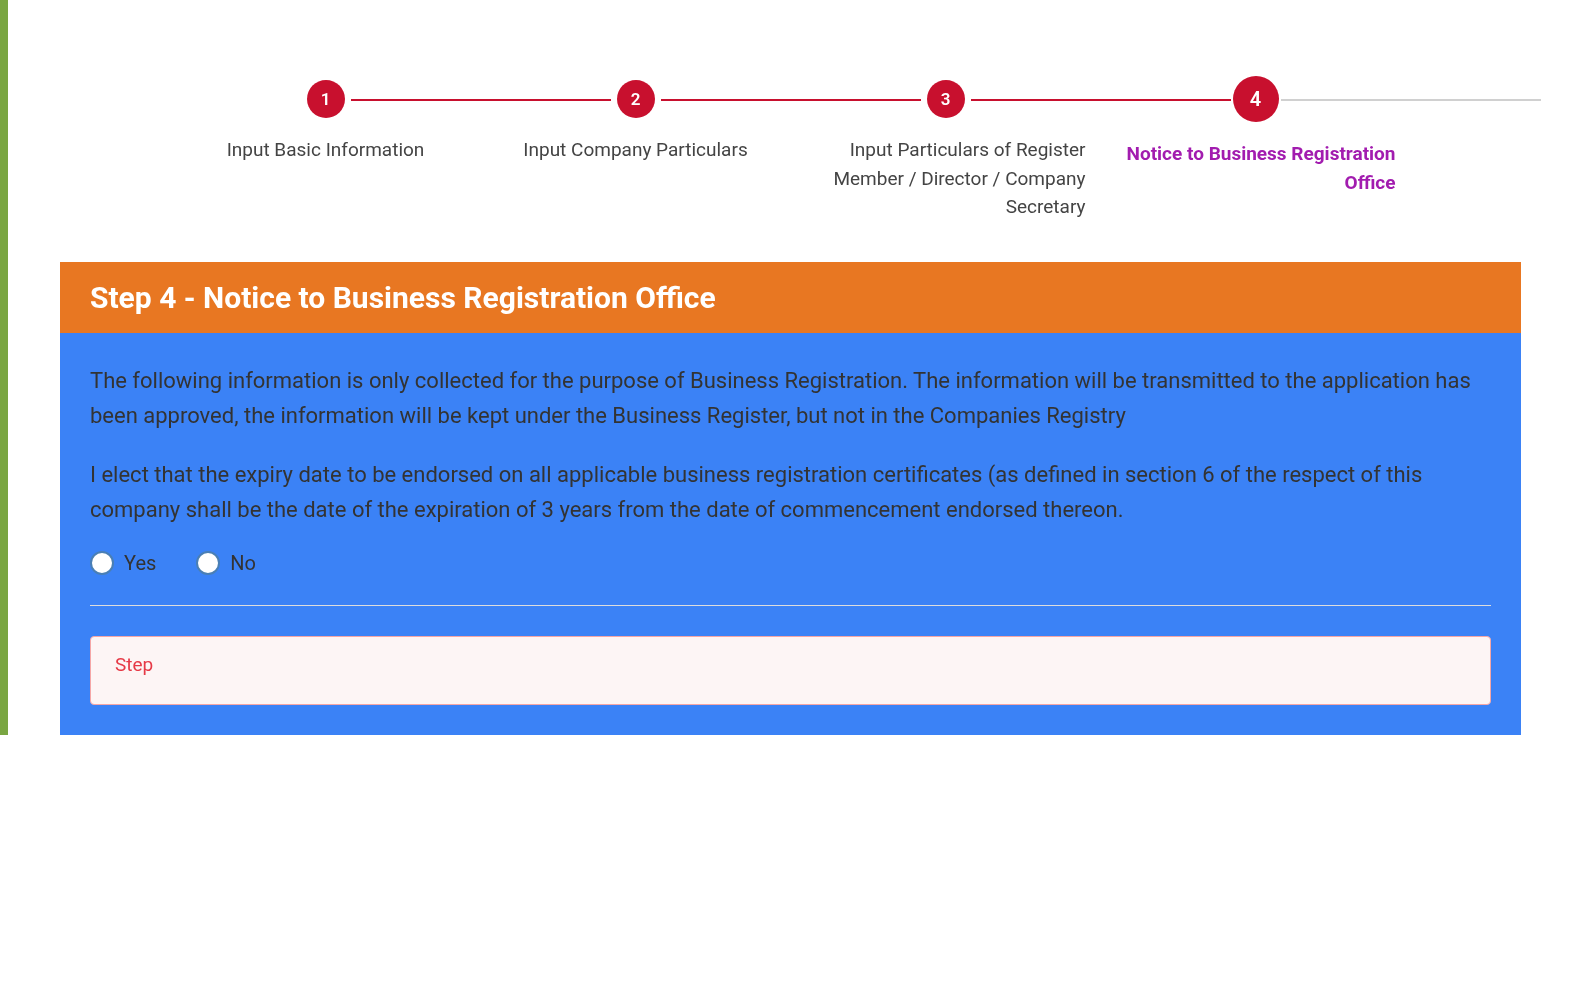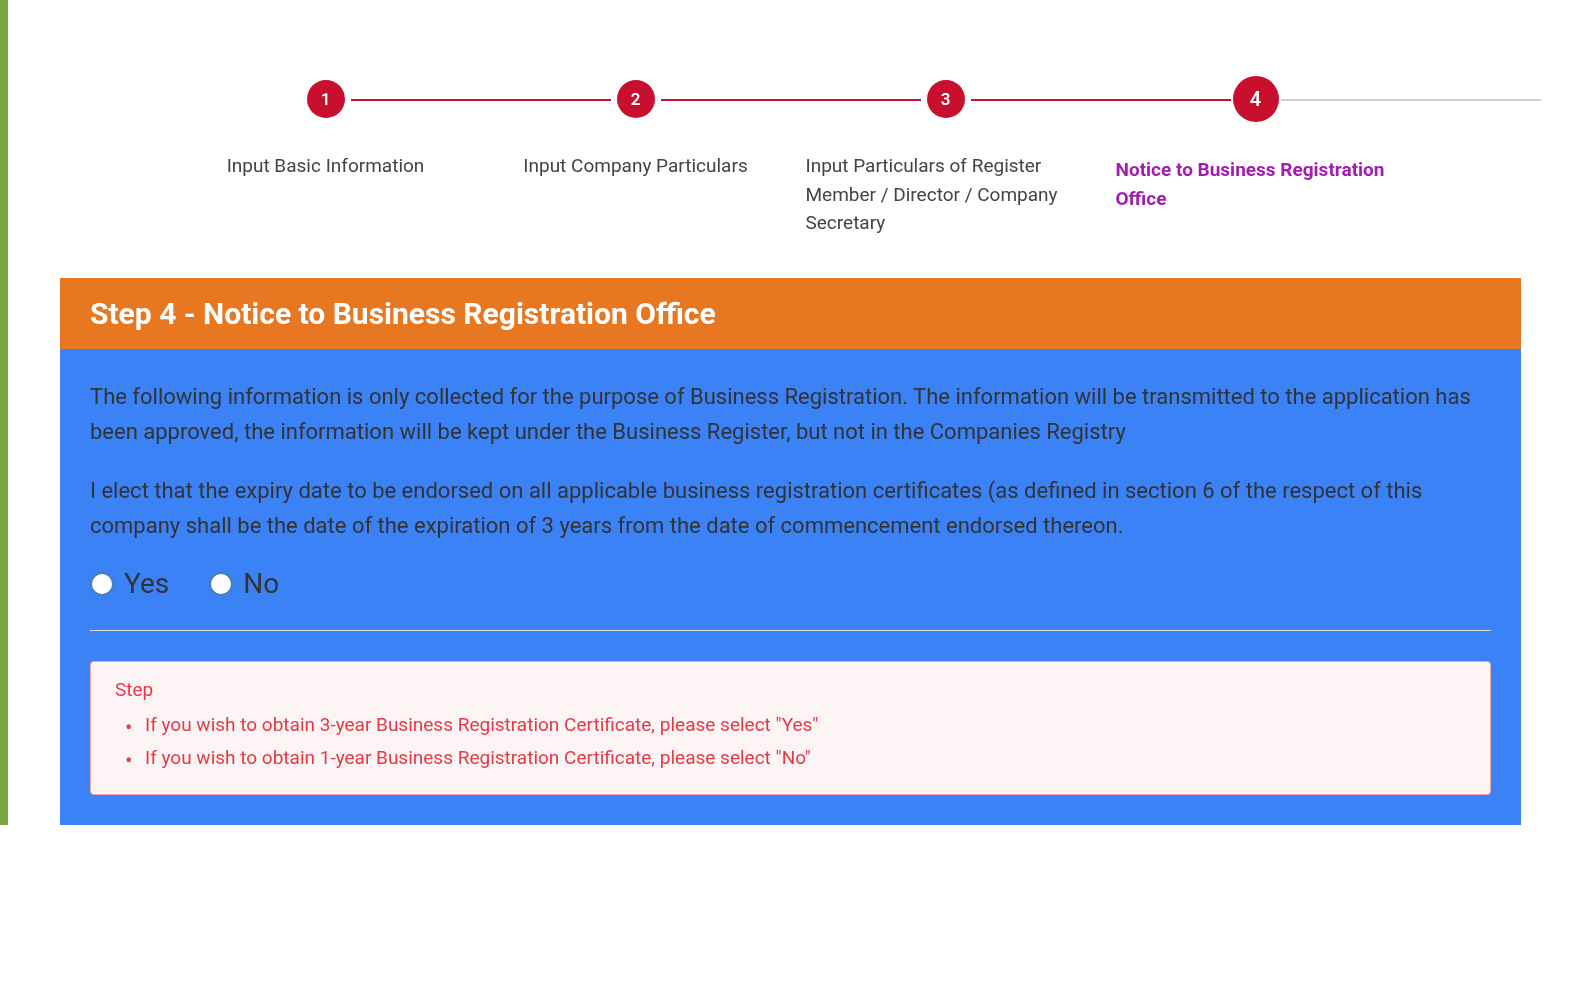--- a/index.html
+++ b/index.html
@@ -42,22 +42,22 @@
       z-index: 2;
       position: relative;
     }
     .step-circle.active {
       width: 46px;
       height: 46px;
       font-size: 20px;
       margin-top: -4px;
     }
     .step-label {
-      margin-top: 34px;
-      text-align: left;
+      margin-top: 18px;
+      text-align: right;
       font-size: 19px;
       color: #444;
       line-height: 1.5;
       max-width: 280px;
     }
     .step-label.active {
       font-weight: 700;
       color: #a21caf;
     }
     .line-after {
@@ -104,21 +104,21 @@
       cursor: pointer;
     }
     .radio-circle {
       width: 24px;
       height: 24px;
       border: 2px solid #4a7fb5;
       border-radius: 50%;
       background: #fff;
     }
     .radio-label {
-      font-size: 28px;
+      font-size: 20px;
       color: #333;
     }
     .divider {
       height: 1px;
       background: #ddd;
       margin: 20px 0 30px 0;
     }
     .notes-box {
       border: 1.5px solid #f5a6a6;
       border-radius: 4px;
@@ -199,19 +199,15 @@
       <label class="radio-item">
         <span class="radio-circle"></span>
         <span class="radio-label">No</span>
       </label>
     </div>
 
     <div class="divider"></div>
 
     <div class="notes-box">
       <div class="notes-title">Step</div>
-      <ul class="notes-list">
-        <li>If you wish to obtain 3-year Business Registration Certificate, please select "Yes"</li>
-        <li>If you wish to obtain 1-year Business Registration Certificate, please select "No"</li>
-      </ul>
     </div>
   </div>
 </div>
 
 </body></html>

